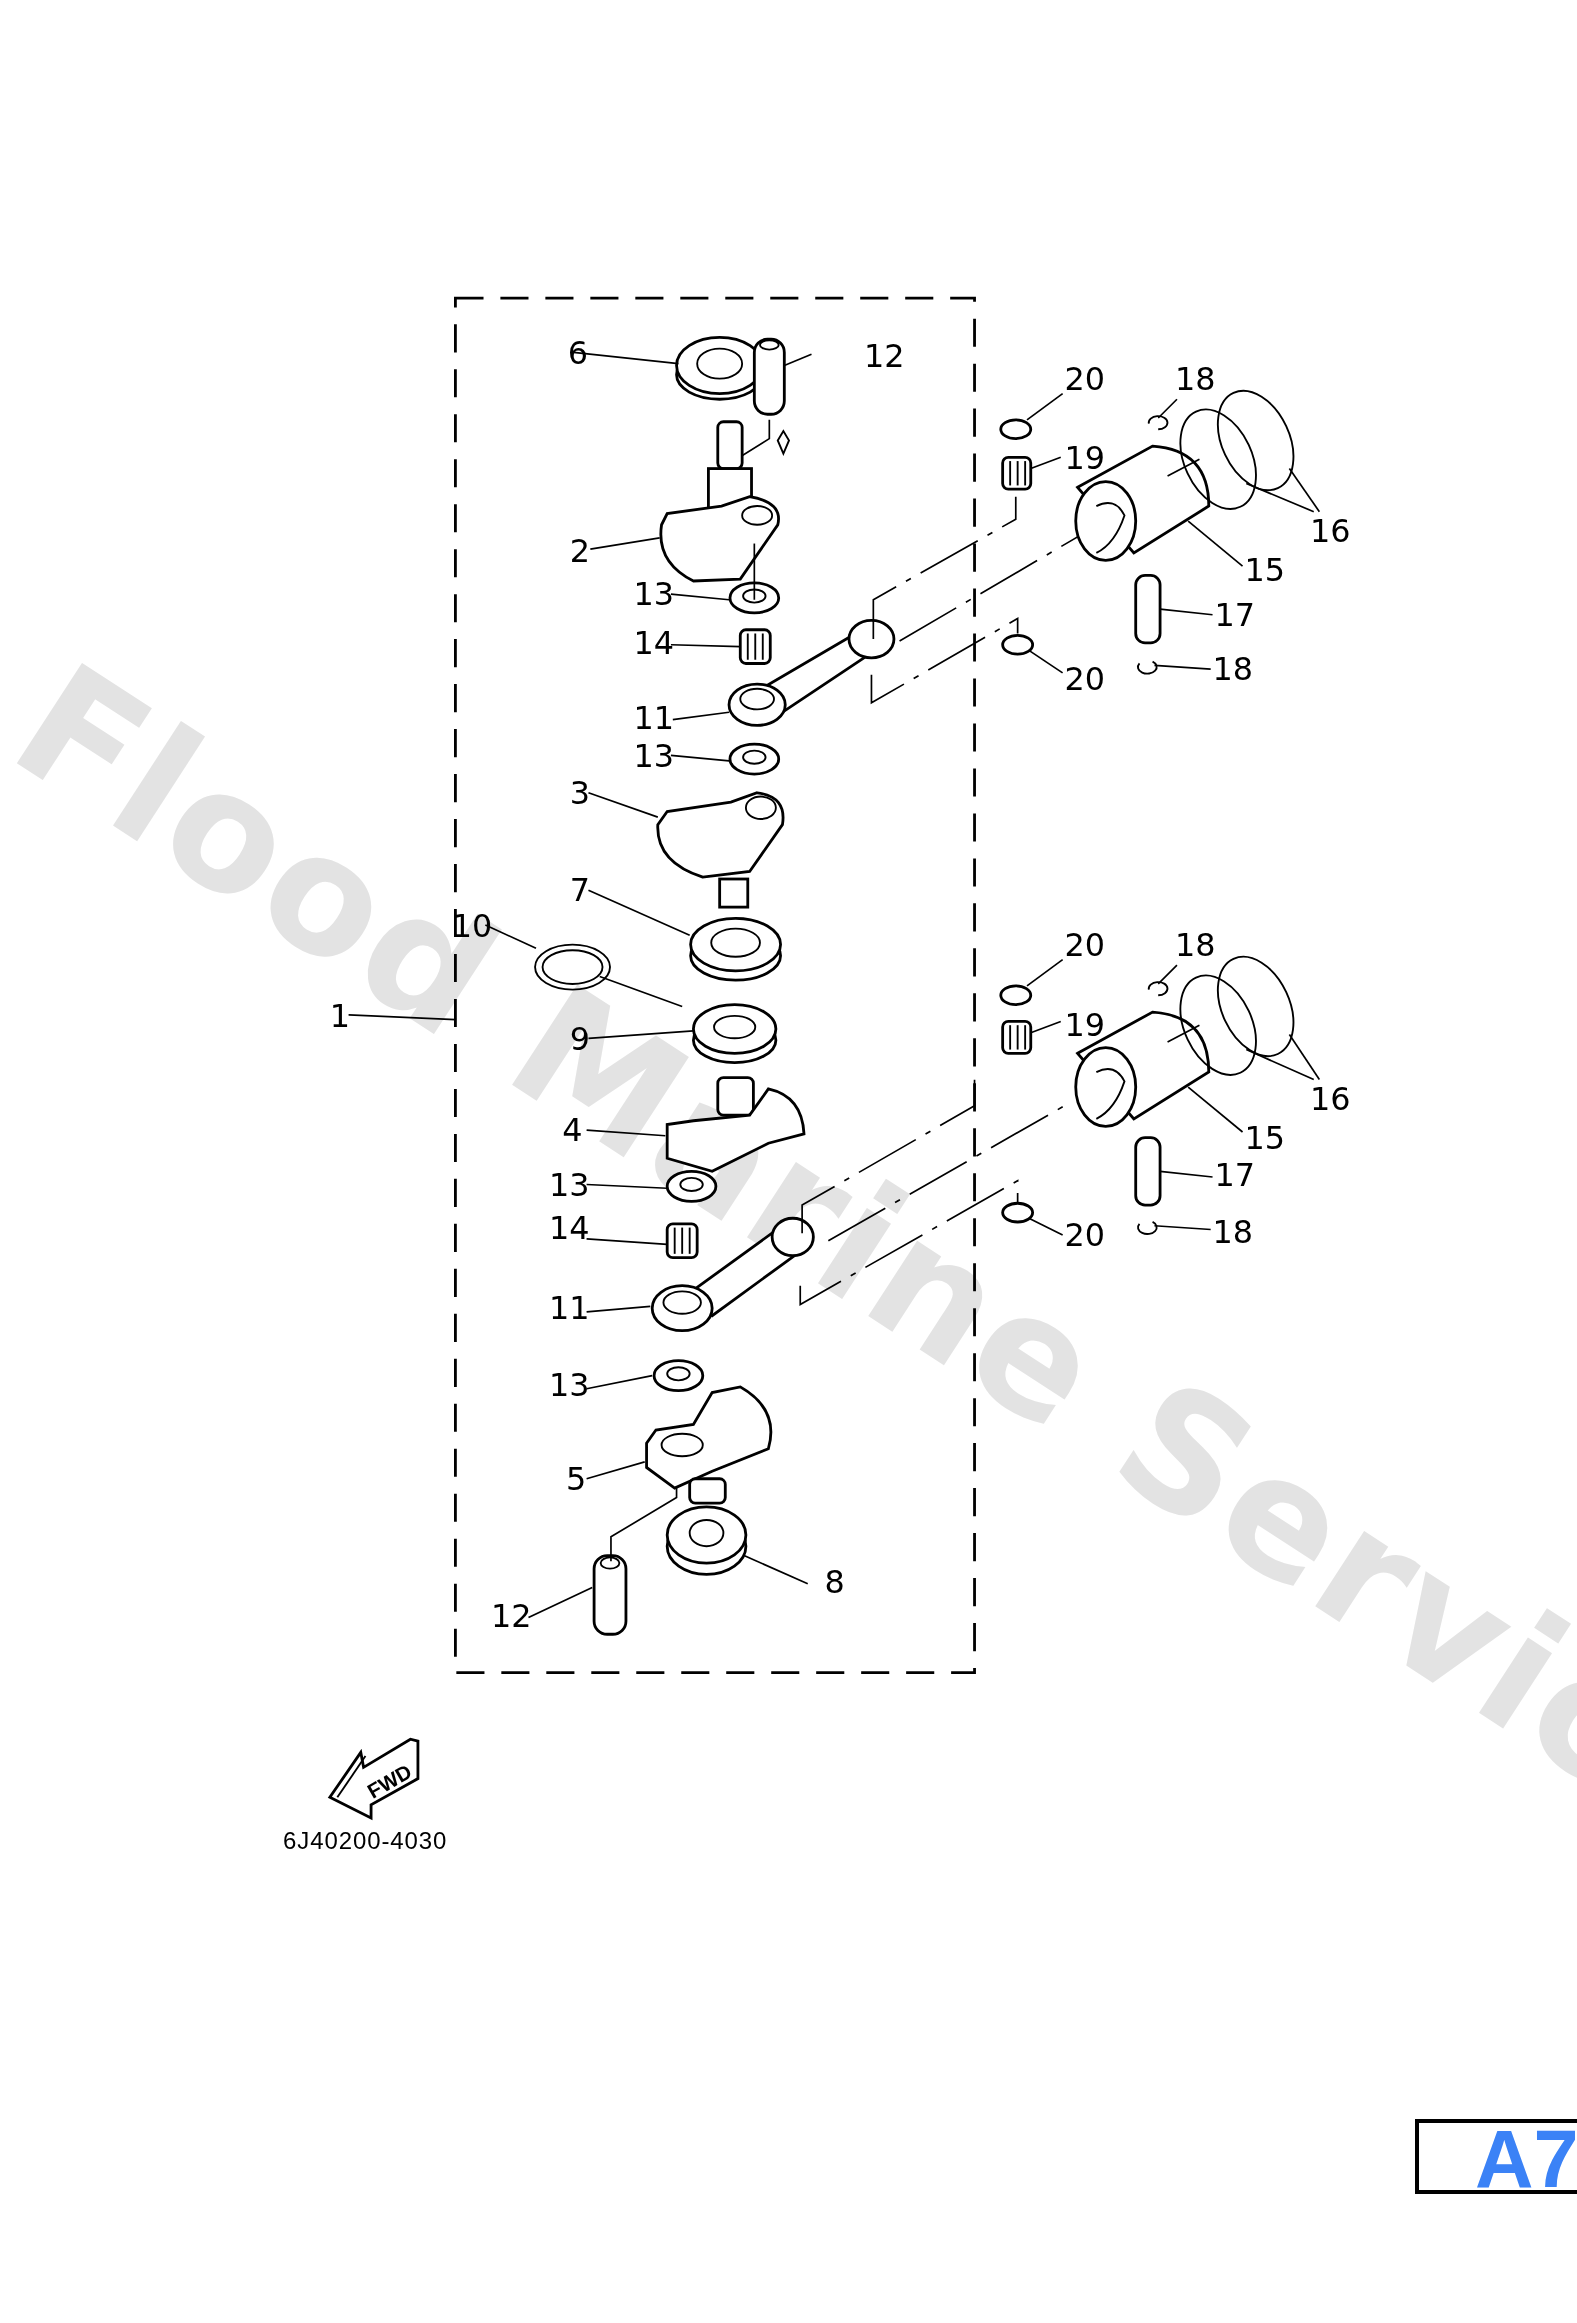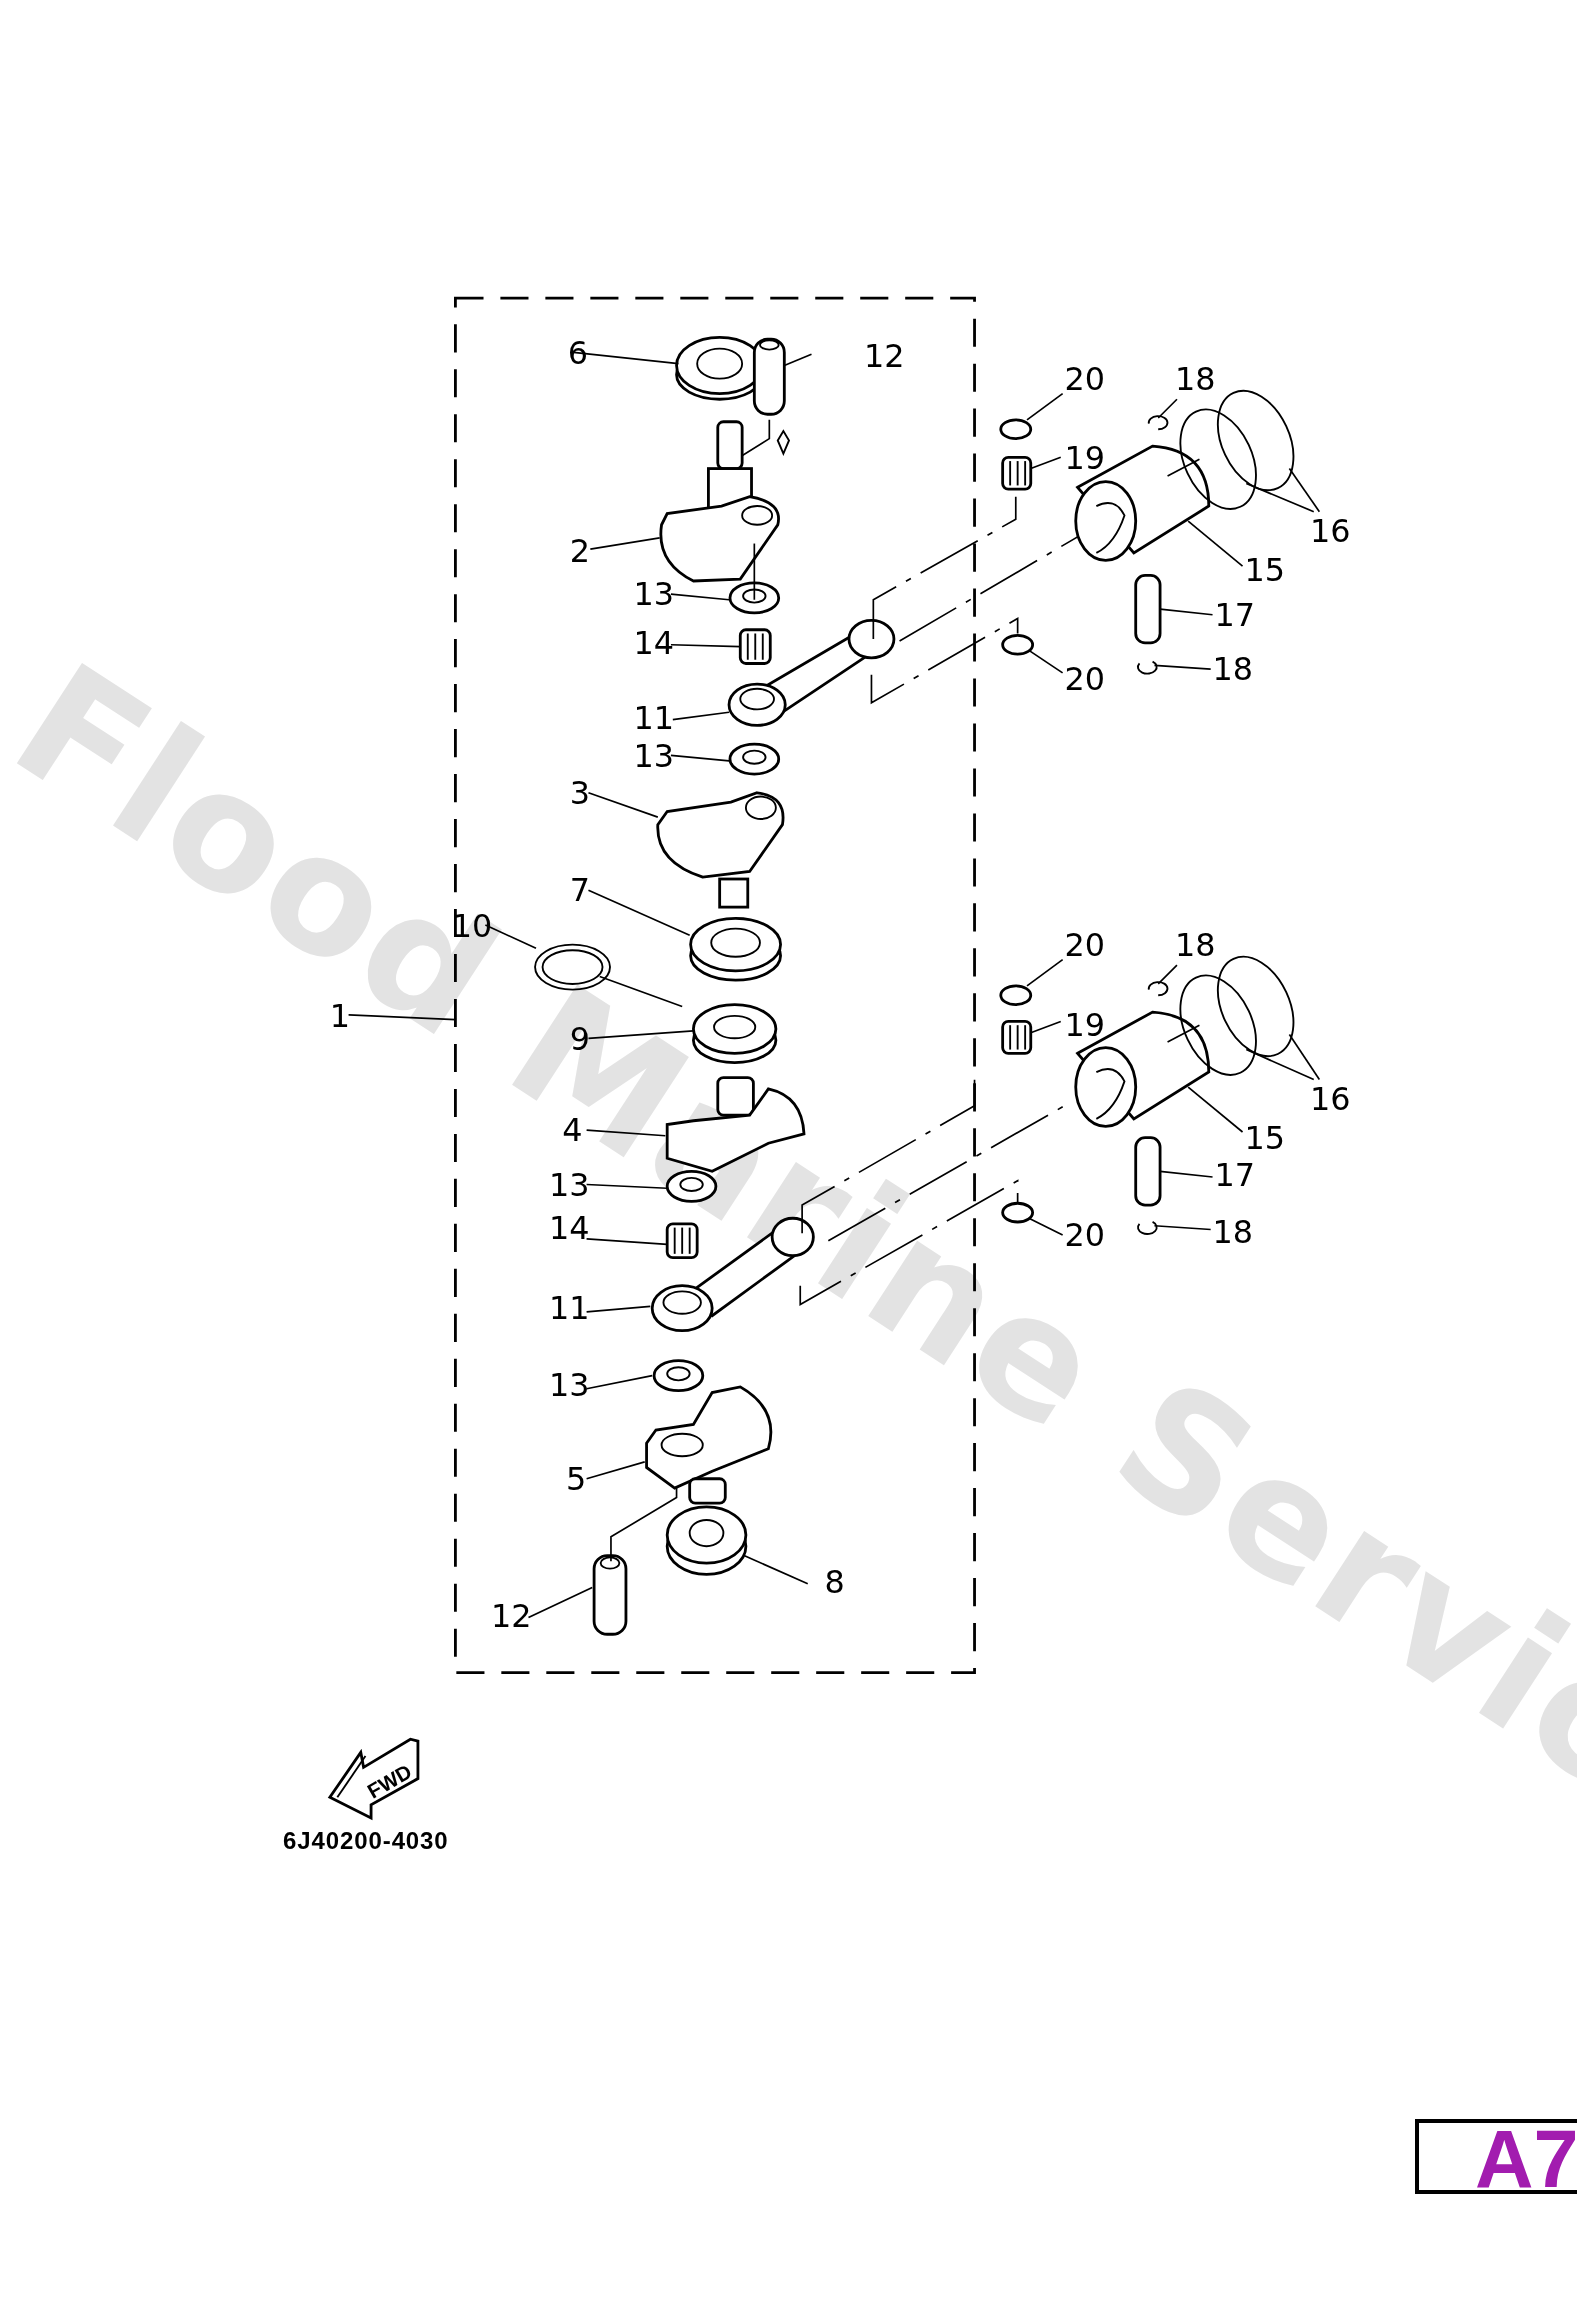--- a/index.html
+++ b/index.html
@@ -5,23 +5,23 @@
   html, body { margin:0; padding:0; background:#ffffff; }
   body { width:1578px; height:2324px; position:relative; overflow:hidden; font-family:"Liberation Sans", sans-serif; }
   #stage { position:absolute; left:0; top:0; width:1578px; height:2324px; }
   .wm-text { font-family:"DejaVu Sans", sans-serif; font-weight:bold; font-size:175px; fill:#e3e3e3; letter-spacing:4px; }
   .lbl { font-family:"DejaVu Sans", sans-serif; font-size:34px; fill:#000; }
   .part { fill:#fff; stroke:#000; stroke-width:3; }
   .thin { fill:none; stroke:#000; stroke-width:2; }
   .lead { fill:none; stroke:#000; stroke-width:1.8; }
   .dash { fill:none; stroke:#000; stroke-width:3; stroke-dasharray:30 18; }
   .chain { fill:none; stroke:#000; stroke-width:1.8; stroke-dasharray:70 12 6 12; }
-  .code { position:absolute; left:283px; top:1827px; font-family:"Liberation Sans", sans-serif; font-size:24px; color:#000; letter-spacing:0.9px;font-weight:bold; }
+  .code { position:absolute; left:283px; top:1827px; font-family:"Liberation Sans", sans-serif; font-size:24px; color:#000; letter-spacing:0.9px; }
   .page-box { position:absolute; left:1415px; top:2119px; width:187px; height:75px; border:4.7px solid #000; box-sizing:border-box; overflow:hidden; }
-  .page-box span { position:absolute; left:56px; top:-5.6px; font-family:"Liberation Sans", sans-serif; font-weight:bold; font-size:81px; line-height:84px; color:#a21caf; }
+  .page-box span { position:absolute; left:56px; top:-5.6px; font-family:"Liberation Sans", sans-serif; font-weight:bold; font-size:81px; line-height:84px; color:#3b82f6; }
   .fwd-txt { font-family:"Liberation Sans", sans-serif; font-weight:bold; font-size:22px; fill:#000; }
 </style>
 </head>
 <body>
 
 <svg id="stage" viewBox="0 0 1684 2480" xmlns="http://www.w3.org/2000/svg">
 
   <g transform="translate(70,705) rotate(33)">
     <text class="wm-text" x="0" y="120">Flood Marine Services</text>
   </g>

